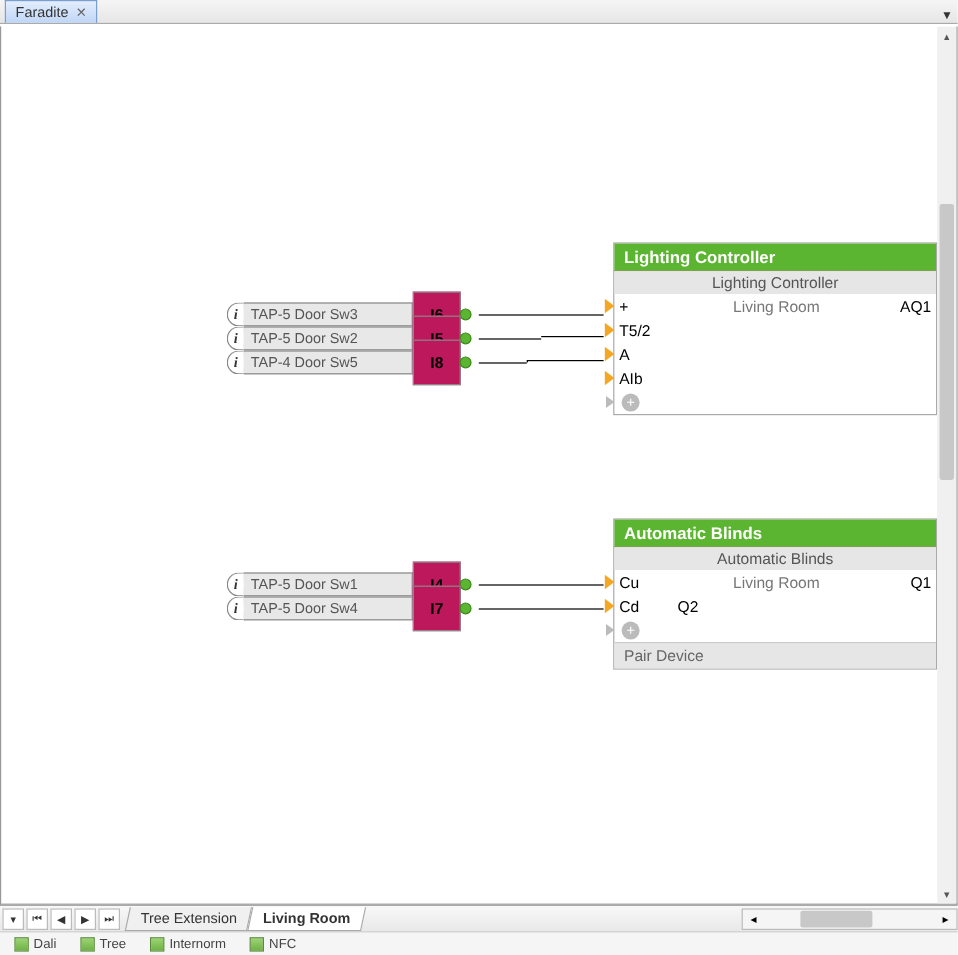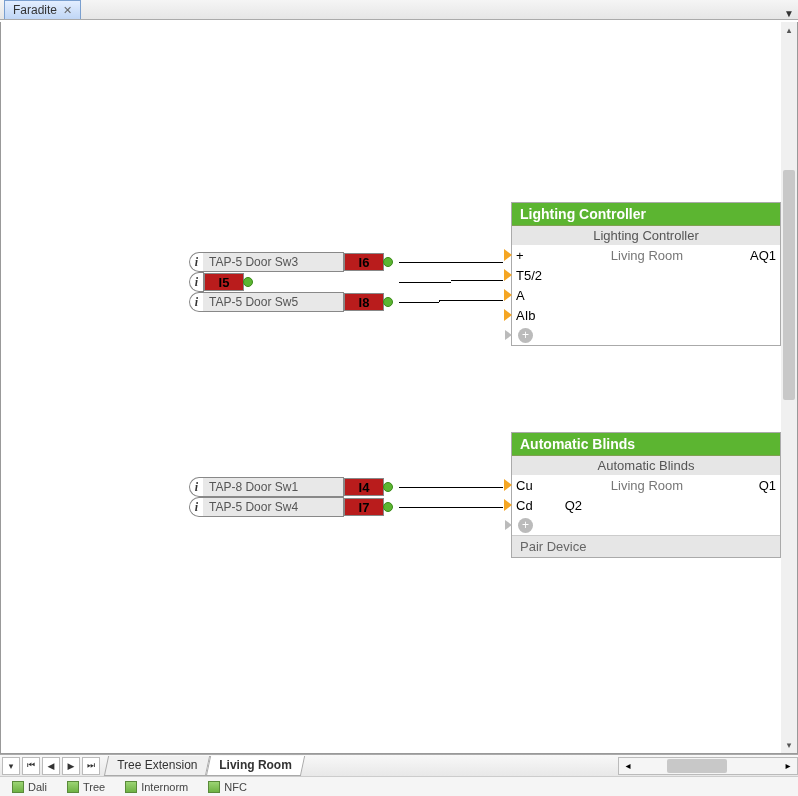--- a/index.html
+++ b/index.html
@@ -26,21 +26,21 @@
 .block .row .right { width:36px; text-align:right; padding-right:4px; color:#000;}
 .block .footer { background:#e6e6e6; height:22px; display:flex; align-items:center; padding:0 8px; color:#666; font-size:13px; border-top:1px solid #ccc;}
 .plus-dot { width:15px; height:15px; border-radius:50%; background:#bbb; color:#fff; display:inline-flex; align-items:center; justify-content:center; font-size:12px; line-height:1;}
 .tri { width:0; height:0; border-top:6px solid transparent; border-bottom:6px solid transparent; border-left:8px solid #f5a623; display:inline-block; margin-right:-2px;}
 
 
 .io-tag { position:absolute; display:flex; align-items:center; height:20px; }
 .io-tag .cap-l { width:14px; height:20px; border:1px solid #888; border-right:none; border-radius:10px 0 0 10px; background:#fff; display:flex; align-items:center; justify-content:center;}
 .io-tag .info-i { font-family: Georgia, serif; font-style: italic; font-weight: bold; font-size:12px; color:#333;}
 .io-tag .body { width:140px; height:20px; border:1px solid #888; border-left:none; border-right:none; background: #e8e8e8; display:flex; align-items:center; padding:0 6px; color:#555; font-size:12px;}
-.io-tag .num { width:40px; height:18px; border:1px solid #888; background:#b91c1c; display:flex; align-items:center; justify-content:center; font-weight:bold; font-size:13px;}
+.io-tag .num { width:40px; height:38px; border:1px solid #888; background:#be185d; display:flex; align-items:center; justify-content:center; font-weight:bold; font-size:13px;}
 .io-tag .cap-r { width:10px; height:10px; border-radius:50%; background:#5cb531; border:1px solid #3a8a1a; margin-left:-1px;}
 .io-tag .spacer { width:1px; height:20px; border:1px solid #888; border-left:none;}
 
 
 .wire { position:absolute; background:#000; height:1px;}
 
 
 .bottom-nav { position:absolute; bottom:20px; left:0; right:0; height:22px; border-top:1px solid #aaa; background:linear-gradient(#f8f8f8,#e8e8e8); display:flex; align-items:center; font-size:11px; }
 .nav-btn { width:18px; height:18px; border:1px solid #bbb; background:#fff; display:flex; align-items:center; justify-content:center; margin-left:2px; font-size:9px; color:#333;}
 .sheet-tab { height:20px; padding:2px 10px; background:#f0f0f0; border:1px solid #aaa; border-top:none; font-size:12px; color:#333; transform: skewX(-12deg);}
@@ -78,39 +78,40 @@
         </div>
       <div class="body">TAP-5 Door Sw3</div>
       <div class="spacer"></div>
       <div class="num">I6</div>
       <div class="cap-r"></div>
     </div>
     <div class="io-tag" style="top:250px; left:188px;">
       <div class="cap-l">
           <span class="info-i">i</span>
         </div>
+      <div class="body">TAP-5 Door Sw2</div>
       <div class="spacer"></div>
       <div class="num">I5</div>
       <div class="cap-r"></div>
     </div>
     <div class="io-tag" style="top:270px; left:188px;">
       <div class="cap-l">
           <span class="info-i">i</span>
         </div>
-      <div class="body">TAP-5 Door Sw5</div>
+      <div class="body">TAP-4 Door Sw5</div>
       <div class="spacer"></div>
       <div class="num">I8</div>
       <div class="cap-r"></div>
     </div>
 
     <div class="io-tag" style="top:455px; left:188px;">
       <div class="cap-l">
           <span class="info-i">i</span>
         </div>
-      <div class="body">TAP-8 Door Sw1</div>
+      <div class="body">TAP-5 Door Sw1</div>
       <div class="spacer"></div>
       <div class="num">I4</div>
       <div class="cap-r"></div>
     </div>
     <div class="io-tag" style="top:475px; left:188px;">
       <div class="cap-l">
           <span class="info-i">i</span>
         </div>
       <div class="body">TAP-5 Door Sw4</div>
       <div class="spacer"></div>

